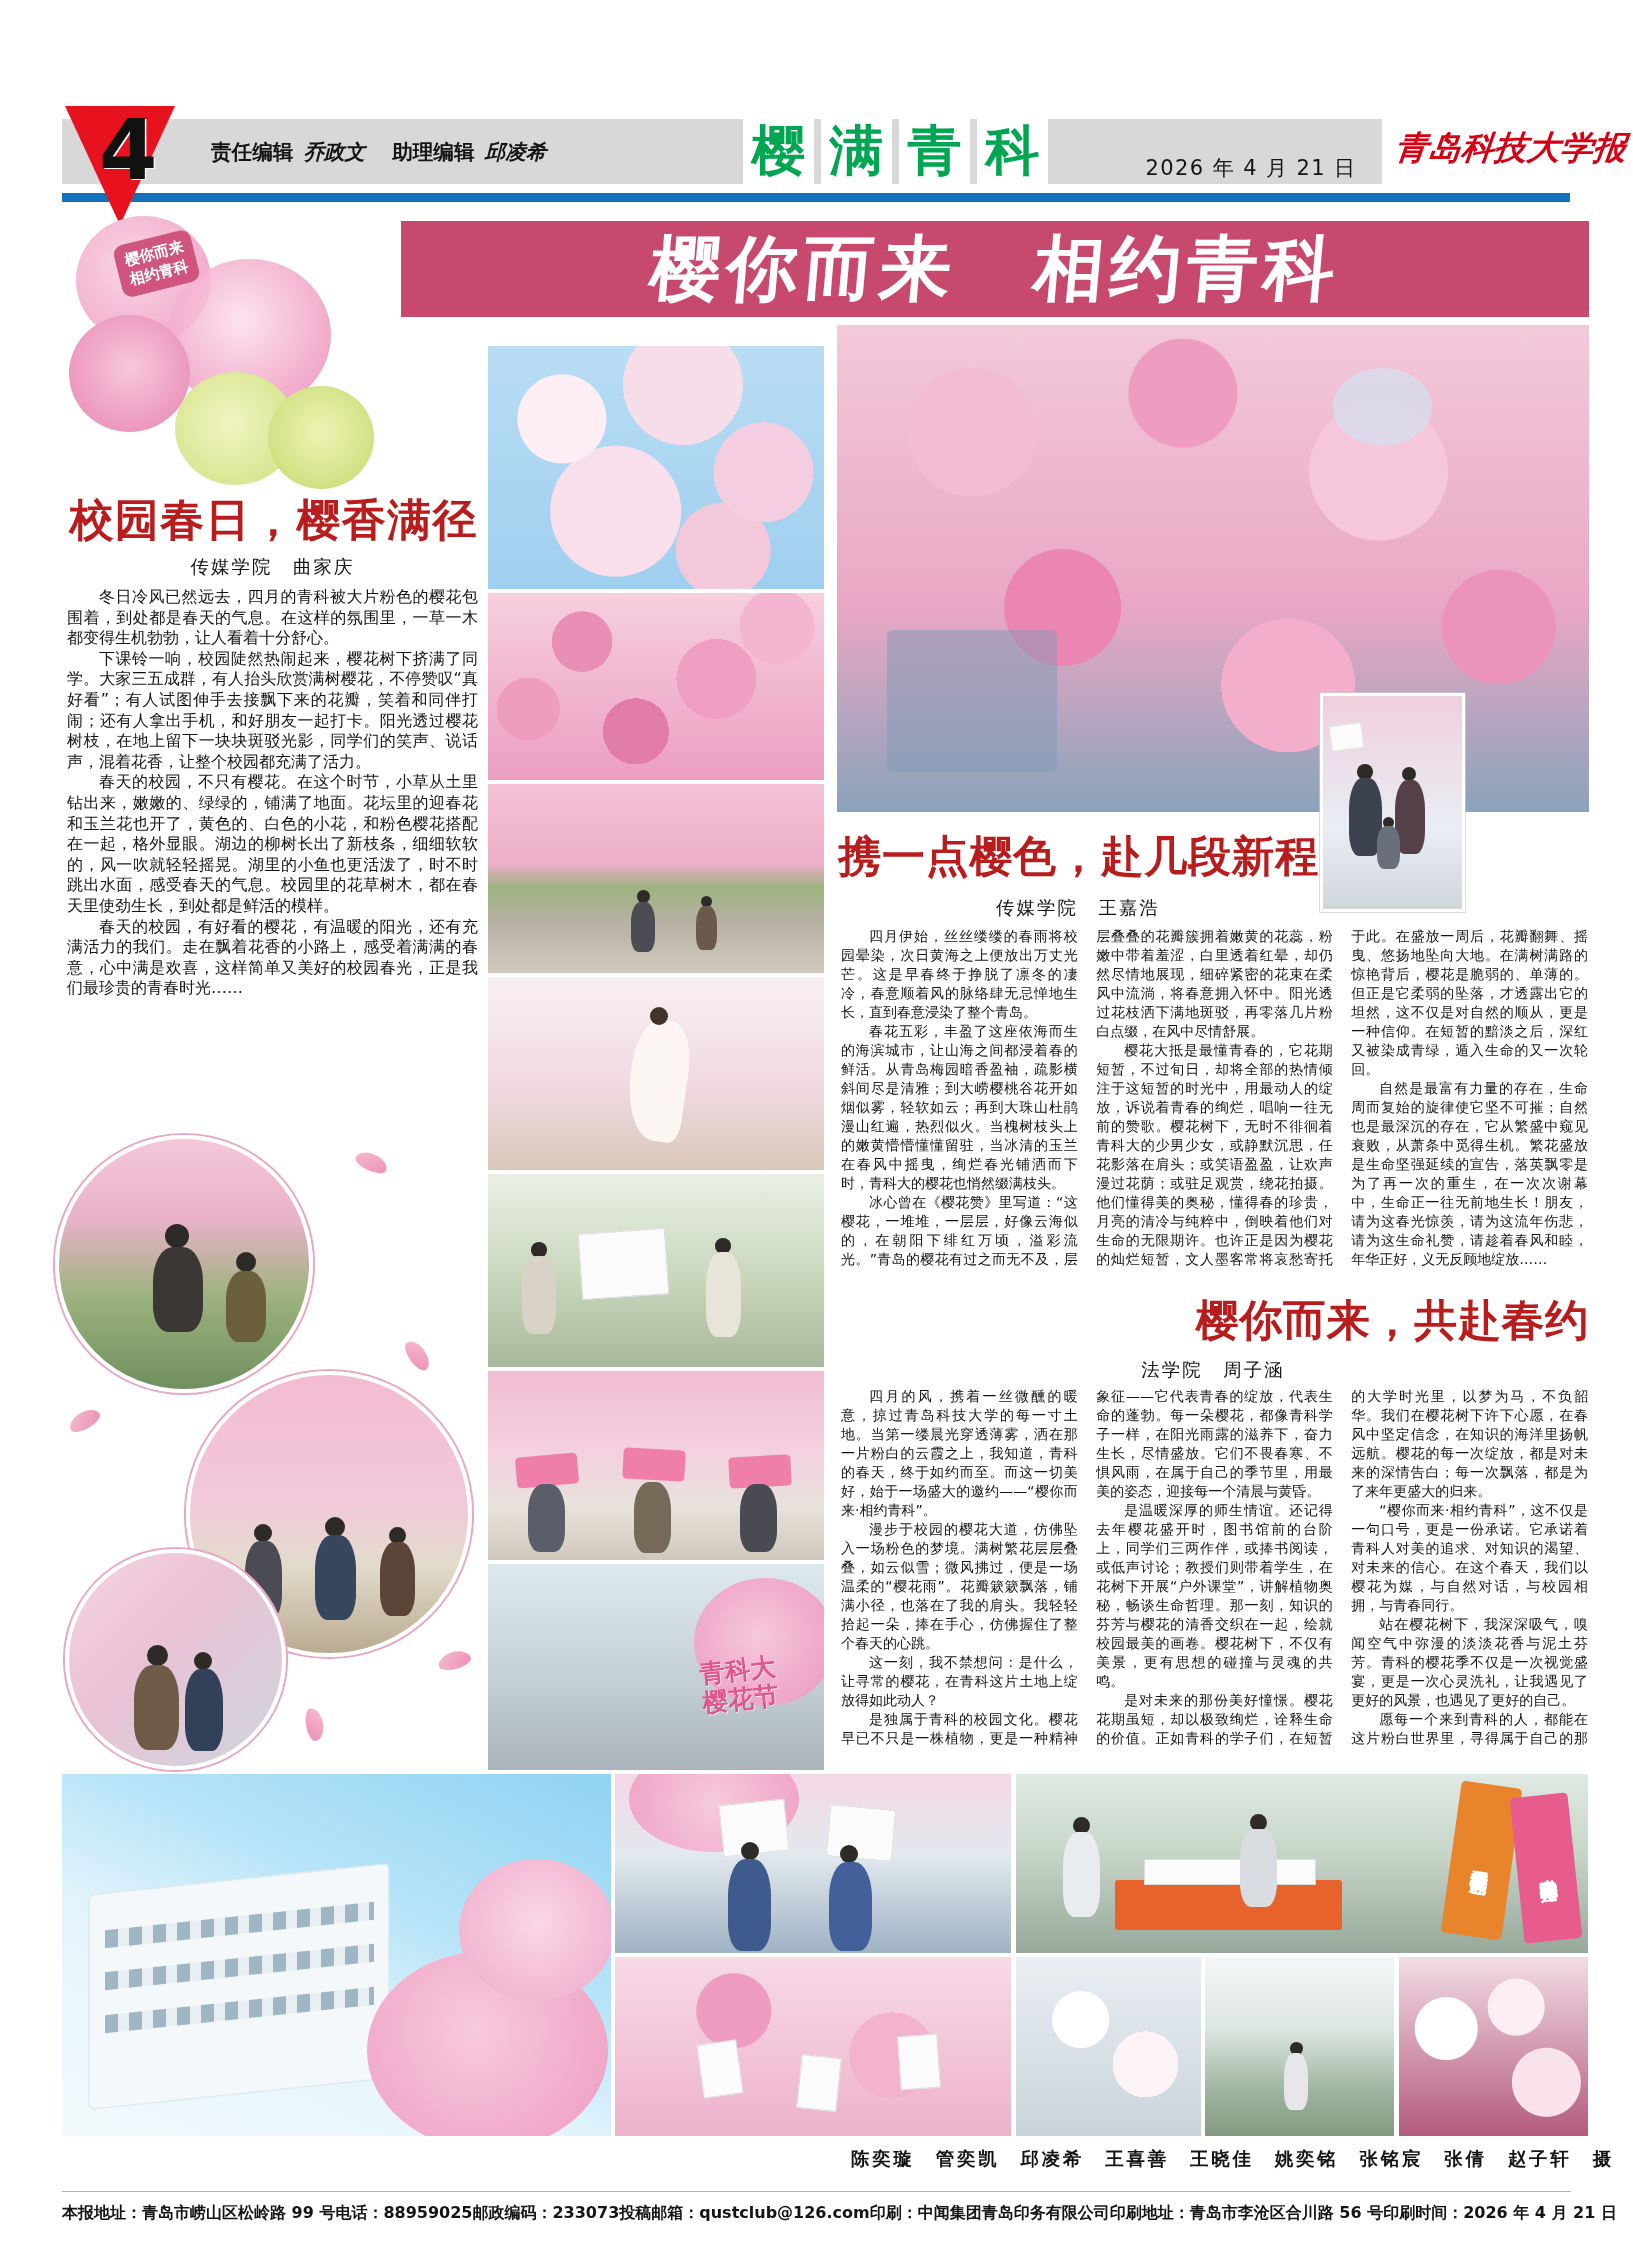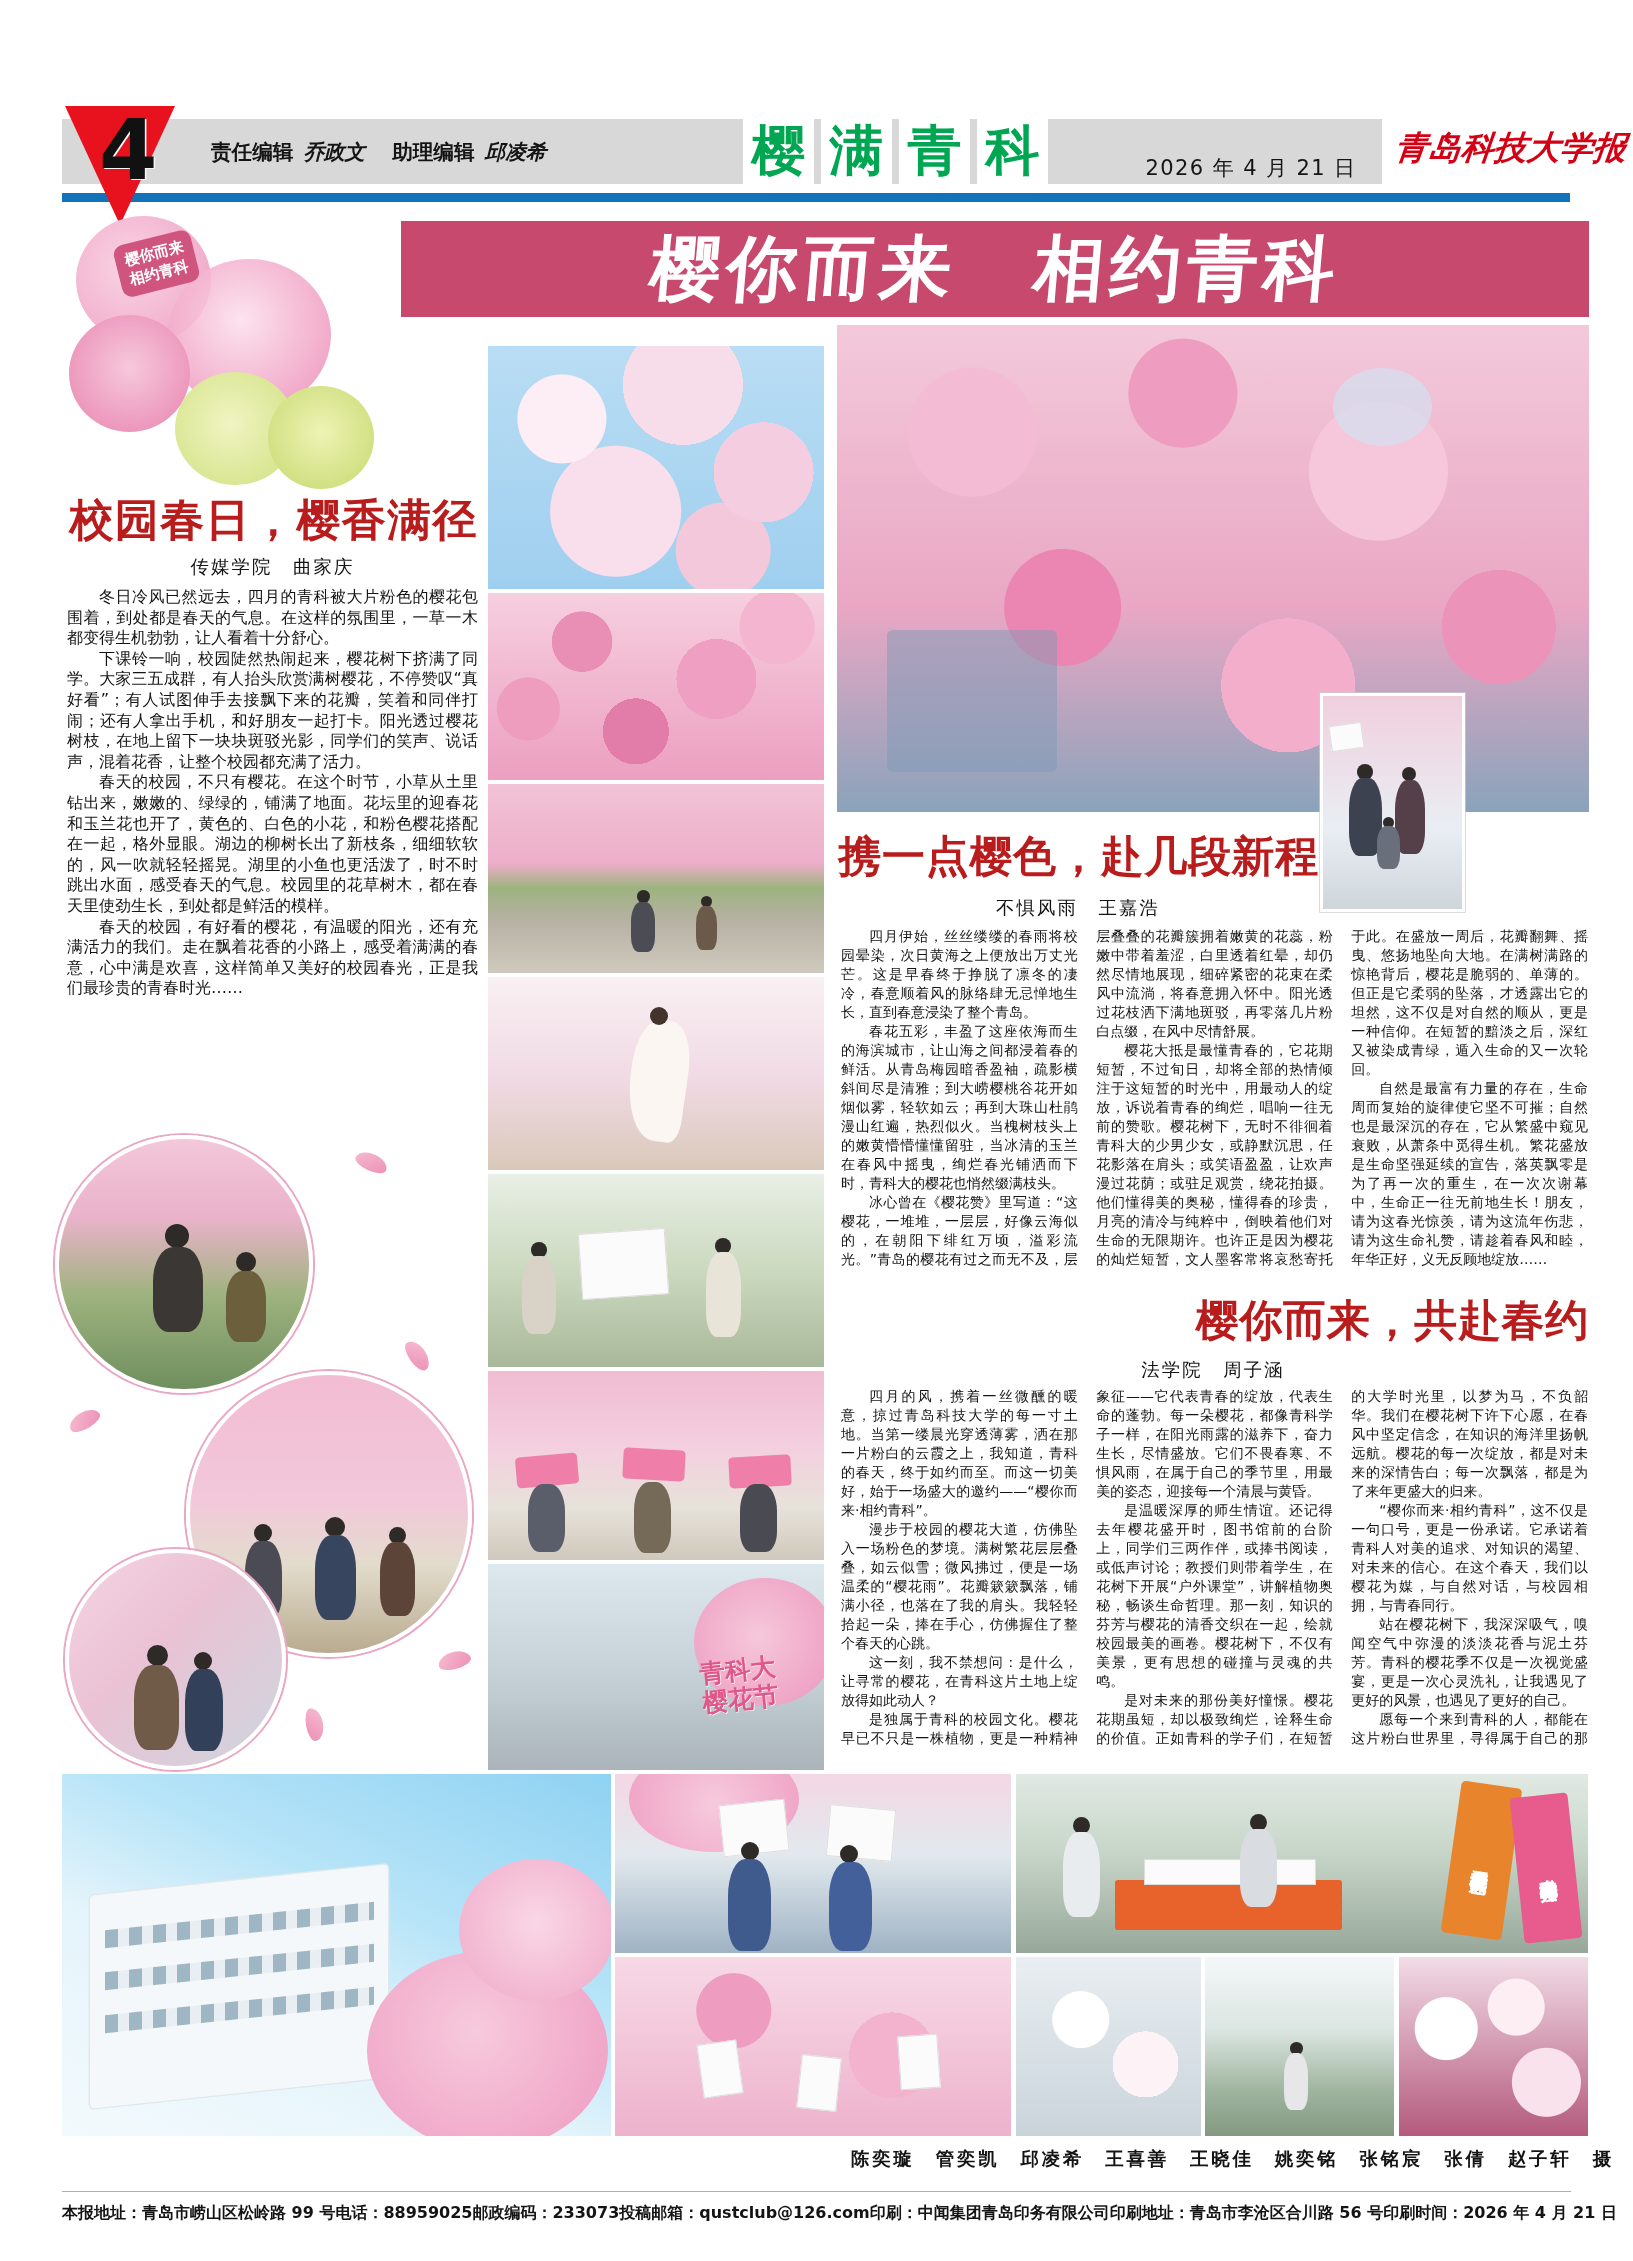--- a/index.html
+++ b/index.html
@@ -222,21 +222,21 @@
     <div class="abs fighead" style="left:34px;top:68px;width:15.6px;height:15.6px;"></div>
     <div class="abs fig" style="left:25.5px;top:82px;width:33px;height:78px;background:#3d4250;"></div>
     <div class="abs fighead" style="left:79px;top:71px;width:14px;height:14px;"></div>
     <div class="abs fig" style="left:72px;top:84px;width:30px;height:74px;background:#55404a;"></div>
     <div class="abs fighead" style="left:60px;top:121px;width:11.3px;height:11.3px;"></div>
     <div class="abs fig" style="left:54px;top:130px;width:23px;height:43px;background:#6a6f7c;"></div>
     <div class="abs poster" style="left:7px;top:28px;width:31px;height:24px;transform:rotate(-8deg);"></div>
   </div>
 
   <div class="abs atitle t2" style="left:837px;top:828px;width:482px;">携一点樱色，赴几段新程</div>
-  <div class="abs byline" style="left:837px;top:895px;width:482px;">不惧风雨　王嘉浩</div>
+  <div class="abs byline" style="left:837px;top:895px;width:482px;">传媒学院　王嘉浩</div>
   <div class="abs cols3" style="left:841px;top:927px;width:747px;height:350px;">
     <p>四月伊始，丝丝缕缕的春雨将校园晕染，次日黄海之上便放出万丈光芒。这是早春终于挣脱了凛冬的凄冷，春意顺着风的脉络肆无忌惮地生长，直到春意浸染了整个青岛。</p>
     <p>春花五彩，丰盈了这座依海而生的海滨城市，让山海之间都浸着春的鲜活。从青岛梅园暗香盈袖，疏影横斜间尽是清雅；到大崂樱桃谷花开如烟似雾，轻软如云；再到大珠山杜鹃漫山红遍，热烈似火。当槐树枝头上的嫩黄懵懵懂懂留驻，当冰清的玉兰在春风中摇曳，绚烂春光铺洒而下时，青科大的樱花也悄然缀满枝头。</p>
     <p>冰心曾在《樱花赞》里写道：“这樱花，一堆堆，一层层，好像云海似的，在朝阳下绯红万顷，溢彩流光。”青岛的樱花有过之而无不及，层层叠叠的花瓣簇拥着嫩黄的花蕊，粉嫩中带着羞涩，白里透着红晕，却仍然尽情地展现，细碎紧密的花束在柔风中流淌，将春意拥入怀中。阳光透过花枝洒下满地斑驳，再零落几片粉白点缀，在风中尽情舒展。</p>
     <p>樱花大抵是最懂青春的，它花期短暂，不过旬日，却将全部的热情倾注于这短暂的时光中，用最动人的绽放，诉说着青春的绚烂，唱响一往无前的赞歌。樱花树下，无时不徘徊着青科大的少男少女，或静默沉思，任花影落在肩头；或笑语盈盈，让欢声漫过花荫；或驻足观赏，绕花拍摄。他们懂得美的奥秘，懂得春的珍贵，月亮的清冷与纯粹中，倒映着他们对生命的无限期许。也许正是因为樱花的灿烂短暂，文人墨客常将哀愁寄托于此。在盛放一周后，花瓣翻舞、摇曳、悠扬地坠向大地。在满树满路的惊艳背后，樱花是脆弱的、单薄的。但正是它柔弱的坠落，才透露出它的坦然，这不仅是对自然的顺从，更是一种信仰。在短暂的黯淡之后，深红又被染成青绿，遁入生命的又一次轮回。</p>
     <p>自然是最富有力量的存在，生命周而复始的旋律使它坚不可摧；自然也是最深沉的存在，它从繁盛中窥见衰败，从萧条中觅得生机。繁花盛放是生命坚强延续的宣告，落英飘零是为了再一次的重生，在一次次谢幕中，生命正一往无前地生长！朋友，请为这春光惊羡，请为这流年伤悲，请为这生命礼赞，请趁着春风和睦，年华正好，义无反顾地绽放……</p>
   </div>
 
   <div class="abs atitle t2" style="left:837px;top:1292px;width:752px;">樱你而来，共赴春约</div>
   <div class="abs byline" style="left:837px;top:1357px;width:752px;">法学院　周子涵</div>

